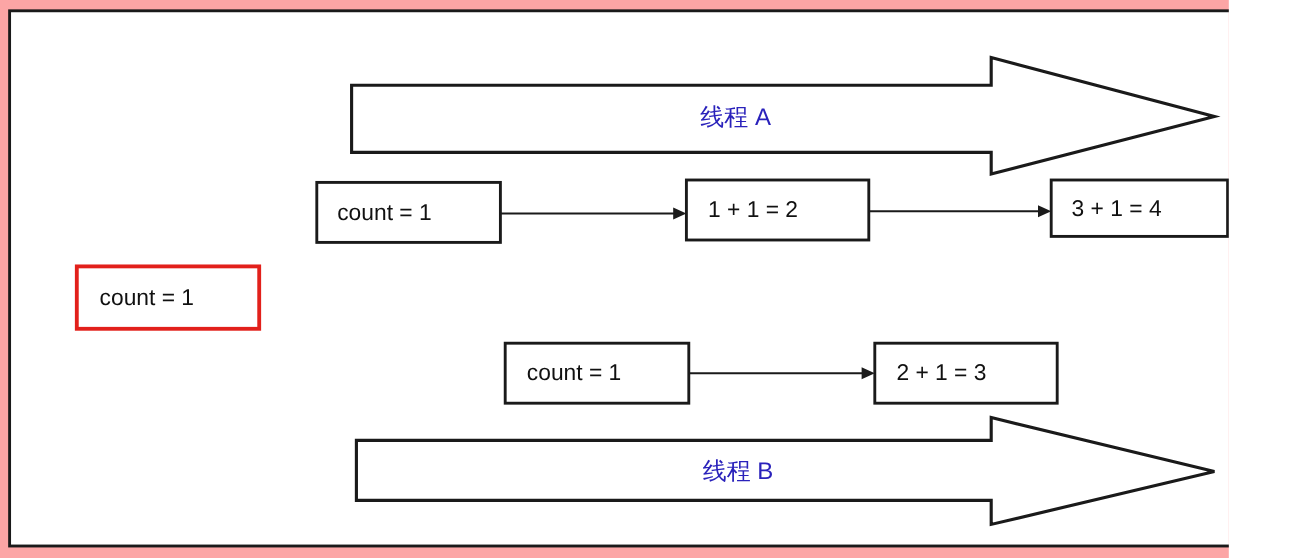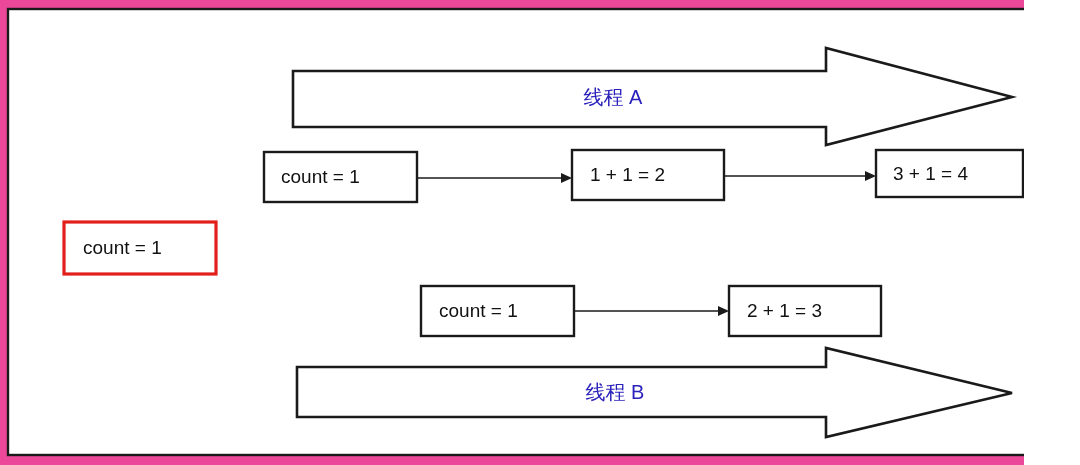--- a/index.html
+++ b/index.html
@@ -7,21 +7,21 @@
     padding: 0;
     background: #ffffff;
   }
   body {
     font-family: "Liberation Sans", "DejaVu Sans", sans-serif;
   }
   #canvas {
     position: relative;
     width: 1024px;
     height: 465px;
-    background: #ec4899;
+    background: #fca5a5;
     overflow: hidden;
   }
   #diagram-svg {
     position: absolute;
     left: 0;
     top: 0;
     width: 1080px;
     height: 465px;
   }
   .frame-rect {

